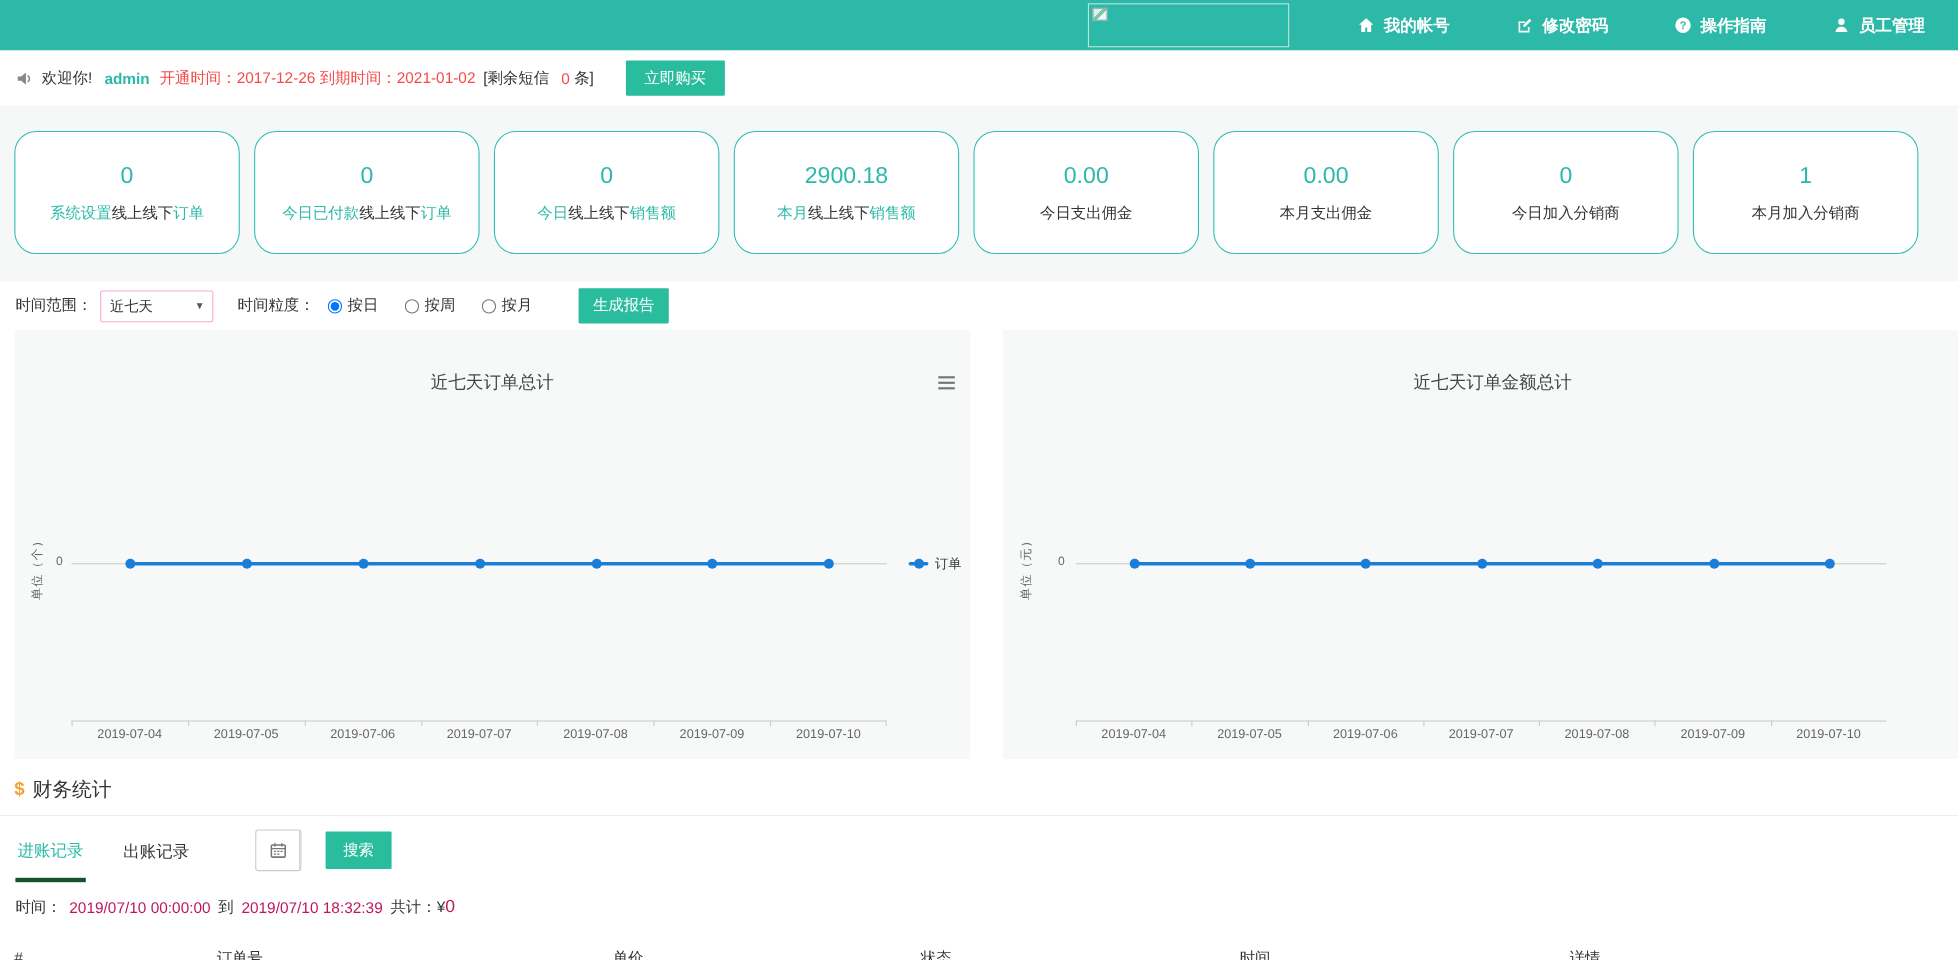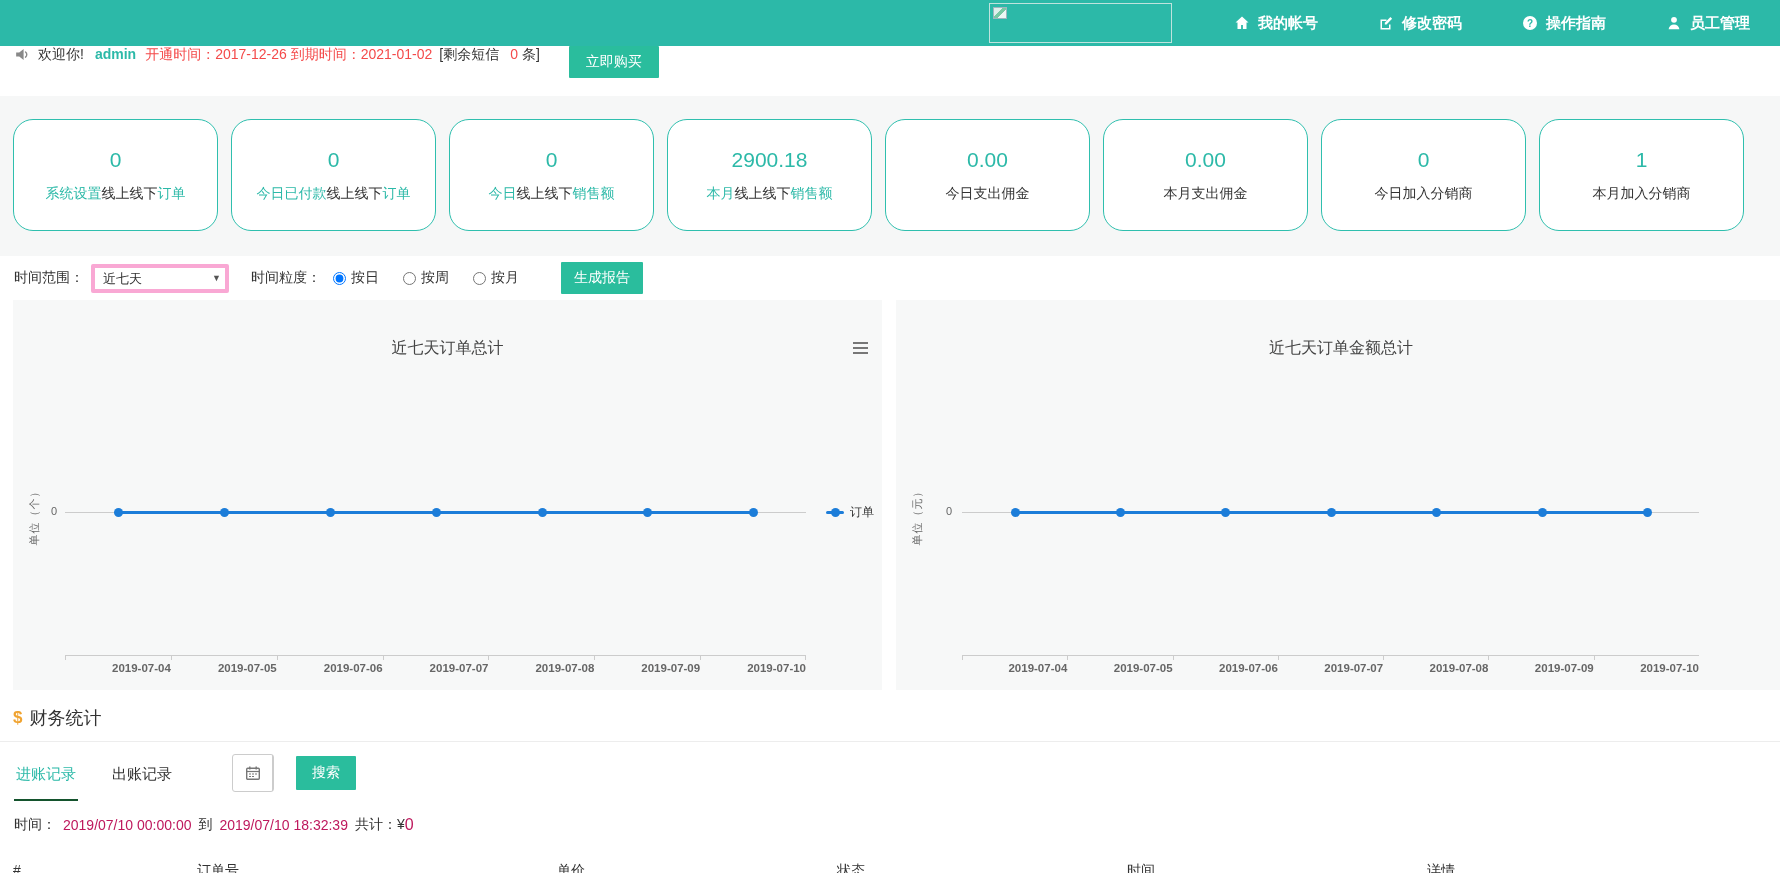--- a/index.html
+++ b/index.html
@@ -19,80 +19,80 @@
   .nav-item svg { display:block; }
   
   .app { display:flex; height:827px; }
   .sidebar { flex:none; width:113px; background:#2cb9a8; position:relative; }
   .side-item { height:50px; line-height:49px; text-align:center; color:#fff; font-size:14px;
     border-bottom:1px solid rgba(0,0,0,0.08); cursor:pointer; }
   .scroll-thumb { position:absolute; right:1px; top:250px; width:4px; height:215px;
     background:rgba(255,255,255,0.85); border-radius:3px; }
   .main { flex:1; min-width:0; overflow:hidden; background:#fff; }
   
-  .welcome-row { height:50px; background:#fff; display:flex; align-items:flex-start; padding-left:13px; font-size:14px; }
+  .welcome-row { height:50px; background:#fff; display:flex; align-items:center; padding-left:13px; font-size:14px; }
   .welcome-row > * { margin-right:7px; }
   .uname { color:#2cb9a8; font-weight:bold; margin:0 9px 0 4px; }
   .period { color:#f44a4a; }
   .sms-prefix, .sms-suffix { color:#333; }
   .sms-count { color:#f44a4a; margin:0 4px; }
   .btn { background:#2abd9d; color:#fff; border:none; font-size:14px; cursor:pointer; border-radius:1px; }
   .buy-btn { margin-left:22px; padding:7px 17px; }
   
   .cards-row { height:160px; background:#f6f7f7; display:flex; gap:13px; padding:23px 0 0 13px; overflow:hidden; }
   .stat-card { flex:none; width:205px; height:112px; background:#fff; border:1px solid #2fbfae; border-radius:20px;
     display:flex; flex-direction:column; align-items:center; justify-content:center; }
   .card-value { color:#2cb9a8; font-size:21px; margin-bottom:13px; }
   .card-label { font-size:14px; white-space:nowrap; }
   .seg-teal { color:#2cb9a8; } .seg-dark { color:#333; }
   
   .filter-row { height:44px; background:#fff; display:flex; align-items:center; padding-left:14px; font-size:14px; color:#333; }
   .select-wrap { position:relative; margin-left:7px; }
-  .select-wrap select { width:138px; height:29px; border:4px solid #f9a8d4; background:#fff; appearance:none; -webkit-appearance:none;
+  .select-wrap select { width:103px; height:29px; border:1px solid #f9a8d4; background:#fff; appearance:none; -webkit-appearance:none;
     padding:0 22px 0 8px; font-size:13px; color:#333; border-radius:2px; font-family:inherit; }
   .select-arrow { position:absolute; right:8px; top:9px; font-size:9px; color:#555; pointer-events:none; }
   .gran-label { margin-left:22px; }
   .radio-group { display:flex; align-items:center; margin-left:12px; }
   .radio { display:flex; align-items:center; gap:5px; cursor:pointer; margin-right:24px; }
   .radio input { margin:0; }
   .report-btn { margin-left:18px; padding:7px 13px; }
   
-  .charts-row { height:395px; background:#fff; display:flex; gap:14px; padding-left:13px; overflow:hidden; }
+  .charts-row { height:395px; background:#fff; display:flex; gap:30px; padding-left:13px; overflow:hidden; }
   .chart-panel { position:relative; background:#f7f8f8; height:390px; flex:none; }
   .cp-left { width:869px; } .cp-right { width:890px; }
   .chart-title { position:absolute; top:38px; left:0; right:0; text-align:center; font-size:16px; color:#444; }
   .hamburger { position:absolute; top:40px; right:12px; cursor:pointer; padding:2px; }
   .hamburger i { display:block; width:15px; height:2px; background:#777; margin-bottom:3px; }
   .y-name { position:absolute; top:208px; left:-34px; width:110px; text-align:center; transform:rotate(-90deg);
     font-size:11px; color:#666; letter-spacing:1px; }
   .y-tick { position:absolute; top:205px; width:24px; text-align:right; font-size:11px; color:#666; }
   .cp-left .y-tick { left:20px; } .cp-right .y-tick { left:32px; }
   .gridline { position:absolute; top:212px; height:1px; background:#ccc; }
   .cp-left .gridline { left:52px; width:741px; } .cp-right .gridline { left:66px; width:737px; }
   .series-line { position:absolute; top:211px; height:3px; background:#1c7dd9; border-radius:2px; }
   .cp-left .series-line { left:105px; width:635px; } .cp-right .series-line { left:119px; width:632px; }
   .dot { position:absolute; top:208px; width:9px; height:9px; border-radius:50%; background:#1c7dd9; }
   .x-axis { position:absolute; top:355px; height:1px; background:#ccc; }
   .cp-left .x-axis { left:52px; width:741px; } .cp-right .x-axis { left:66px; width:737px; }
   .x-axis i { position:absolute; top:0; width:1px; height:5px; background:#ccc; }
   .x-labels { position:absolute; top:362px; display:flex; }
   .cp-left .x-labels { left:52px; width:741px; } .cp-right .x-labels { left:66px; width:737px; }
-  .x-labels span { flex:1; text-align:right; font-size:11.5px; color:#666; white-space:nowrap;font-weight:bold; }
+  .x-labels span { flex:1; text-align:center; font-size:11.5px; color:#666; white-space:nowrap; }
   .legend { position:absolute; top:204px; right:8px; display:flex; align-items:center; gap:6px; cursor:pointer; }
   .legend-mark { width:18px; height:3px; background:#1c7dd9; border-radius:2px; position:relative; }
   .legend-mark::after { content:""; position:absolute; left:5px; top:-3px; width:9px; height:9px; border-radius:50%; background:#1c7dd9; }
   .legend-text { font-size:12px; color:#333; }
   
   .finance-header { height:47px; background:#fff; display:flex; align-items:center; padding-left:13px; gap:7px;
     border-bottom:1px solid #ededed; }
   .dollar { color:#f0a330; font-weight:bold; font-size:17px; }
   .finance-title { font-size:18px; color:#333; }
   .tabs-row { height:62px; background:#fff; display:flex; align-items:center; padding-left:14px; }
   .tab { font-size:15px; color:#333; margin-right:32px; cursor:pointer; padding:19px 2px 17px; }
-  .tab.active { color:#2cb9a8; border-bottom:2px solid #14532d; padding-bottom:15px; }
+  .tab.active { color:#2cb9a8; border-bottom:4px solid #14532d; padding-bottom:15px; }
   .date-group { display:flex; margin-left:26px; border:1px solid #ccc; border-radius:3px; height:38px;
     background:#fff; align-items:stretch; cursor:pointer; }
   .cal-cell { width:40px; display:flex; align-items:center; justify-content:center; border-right:1px solid #ccc; }
   .date-text { width:196px; display:flex; align-items:center; padding-left:13px; font-size:14px; color:#555; }
   .search-btn { margin-left:22px; padding:8px 16px; }
   .time-row { height:42px; background:#fff; display:flex; align-items:center; padding-left:14px; font-size:14px; }
   .time-row > * { margin-right:7px; }
   .red { color:#be185d; }
   .total-value { font-size:16px; }
   

